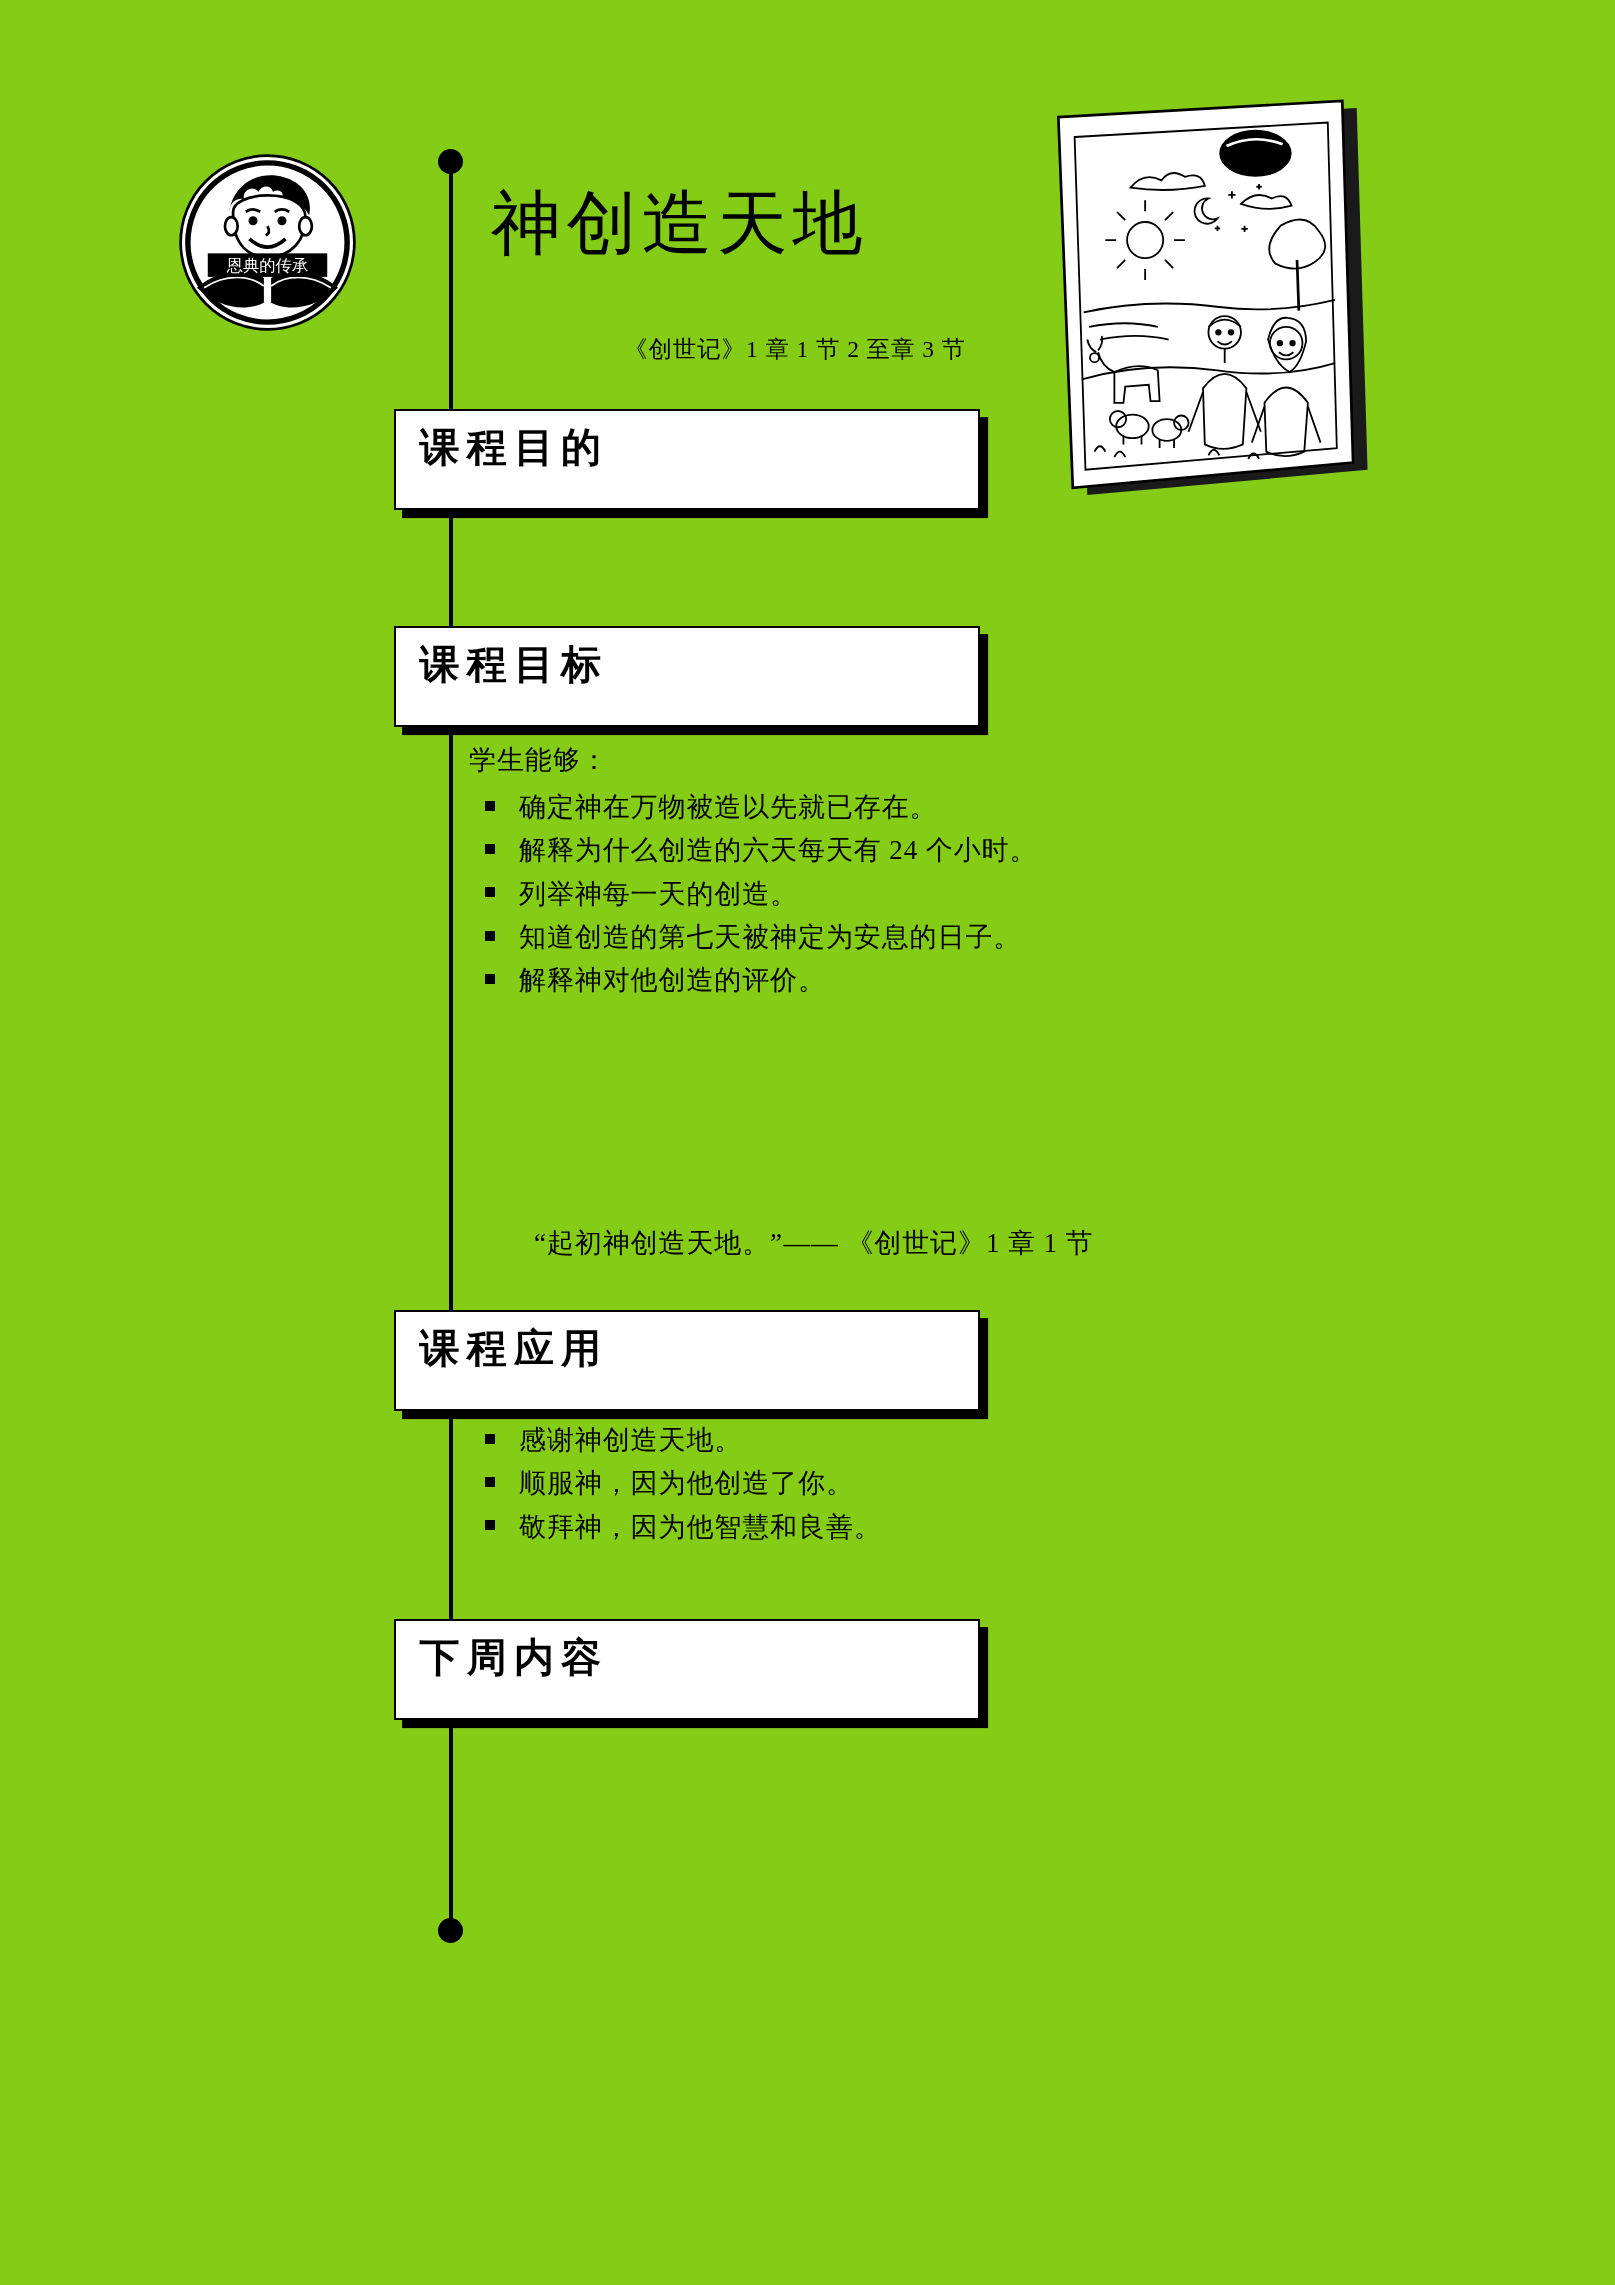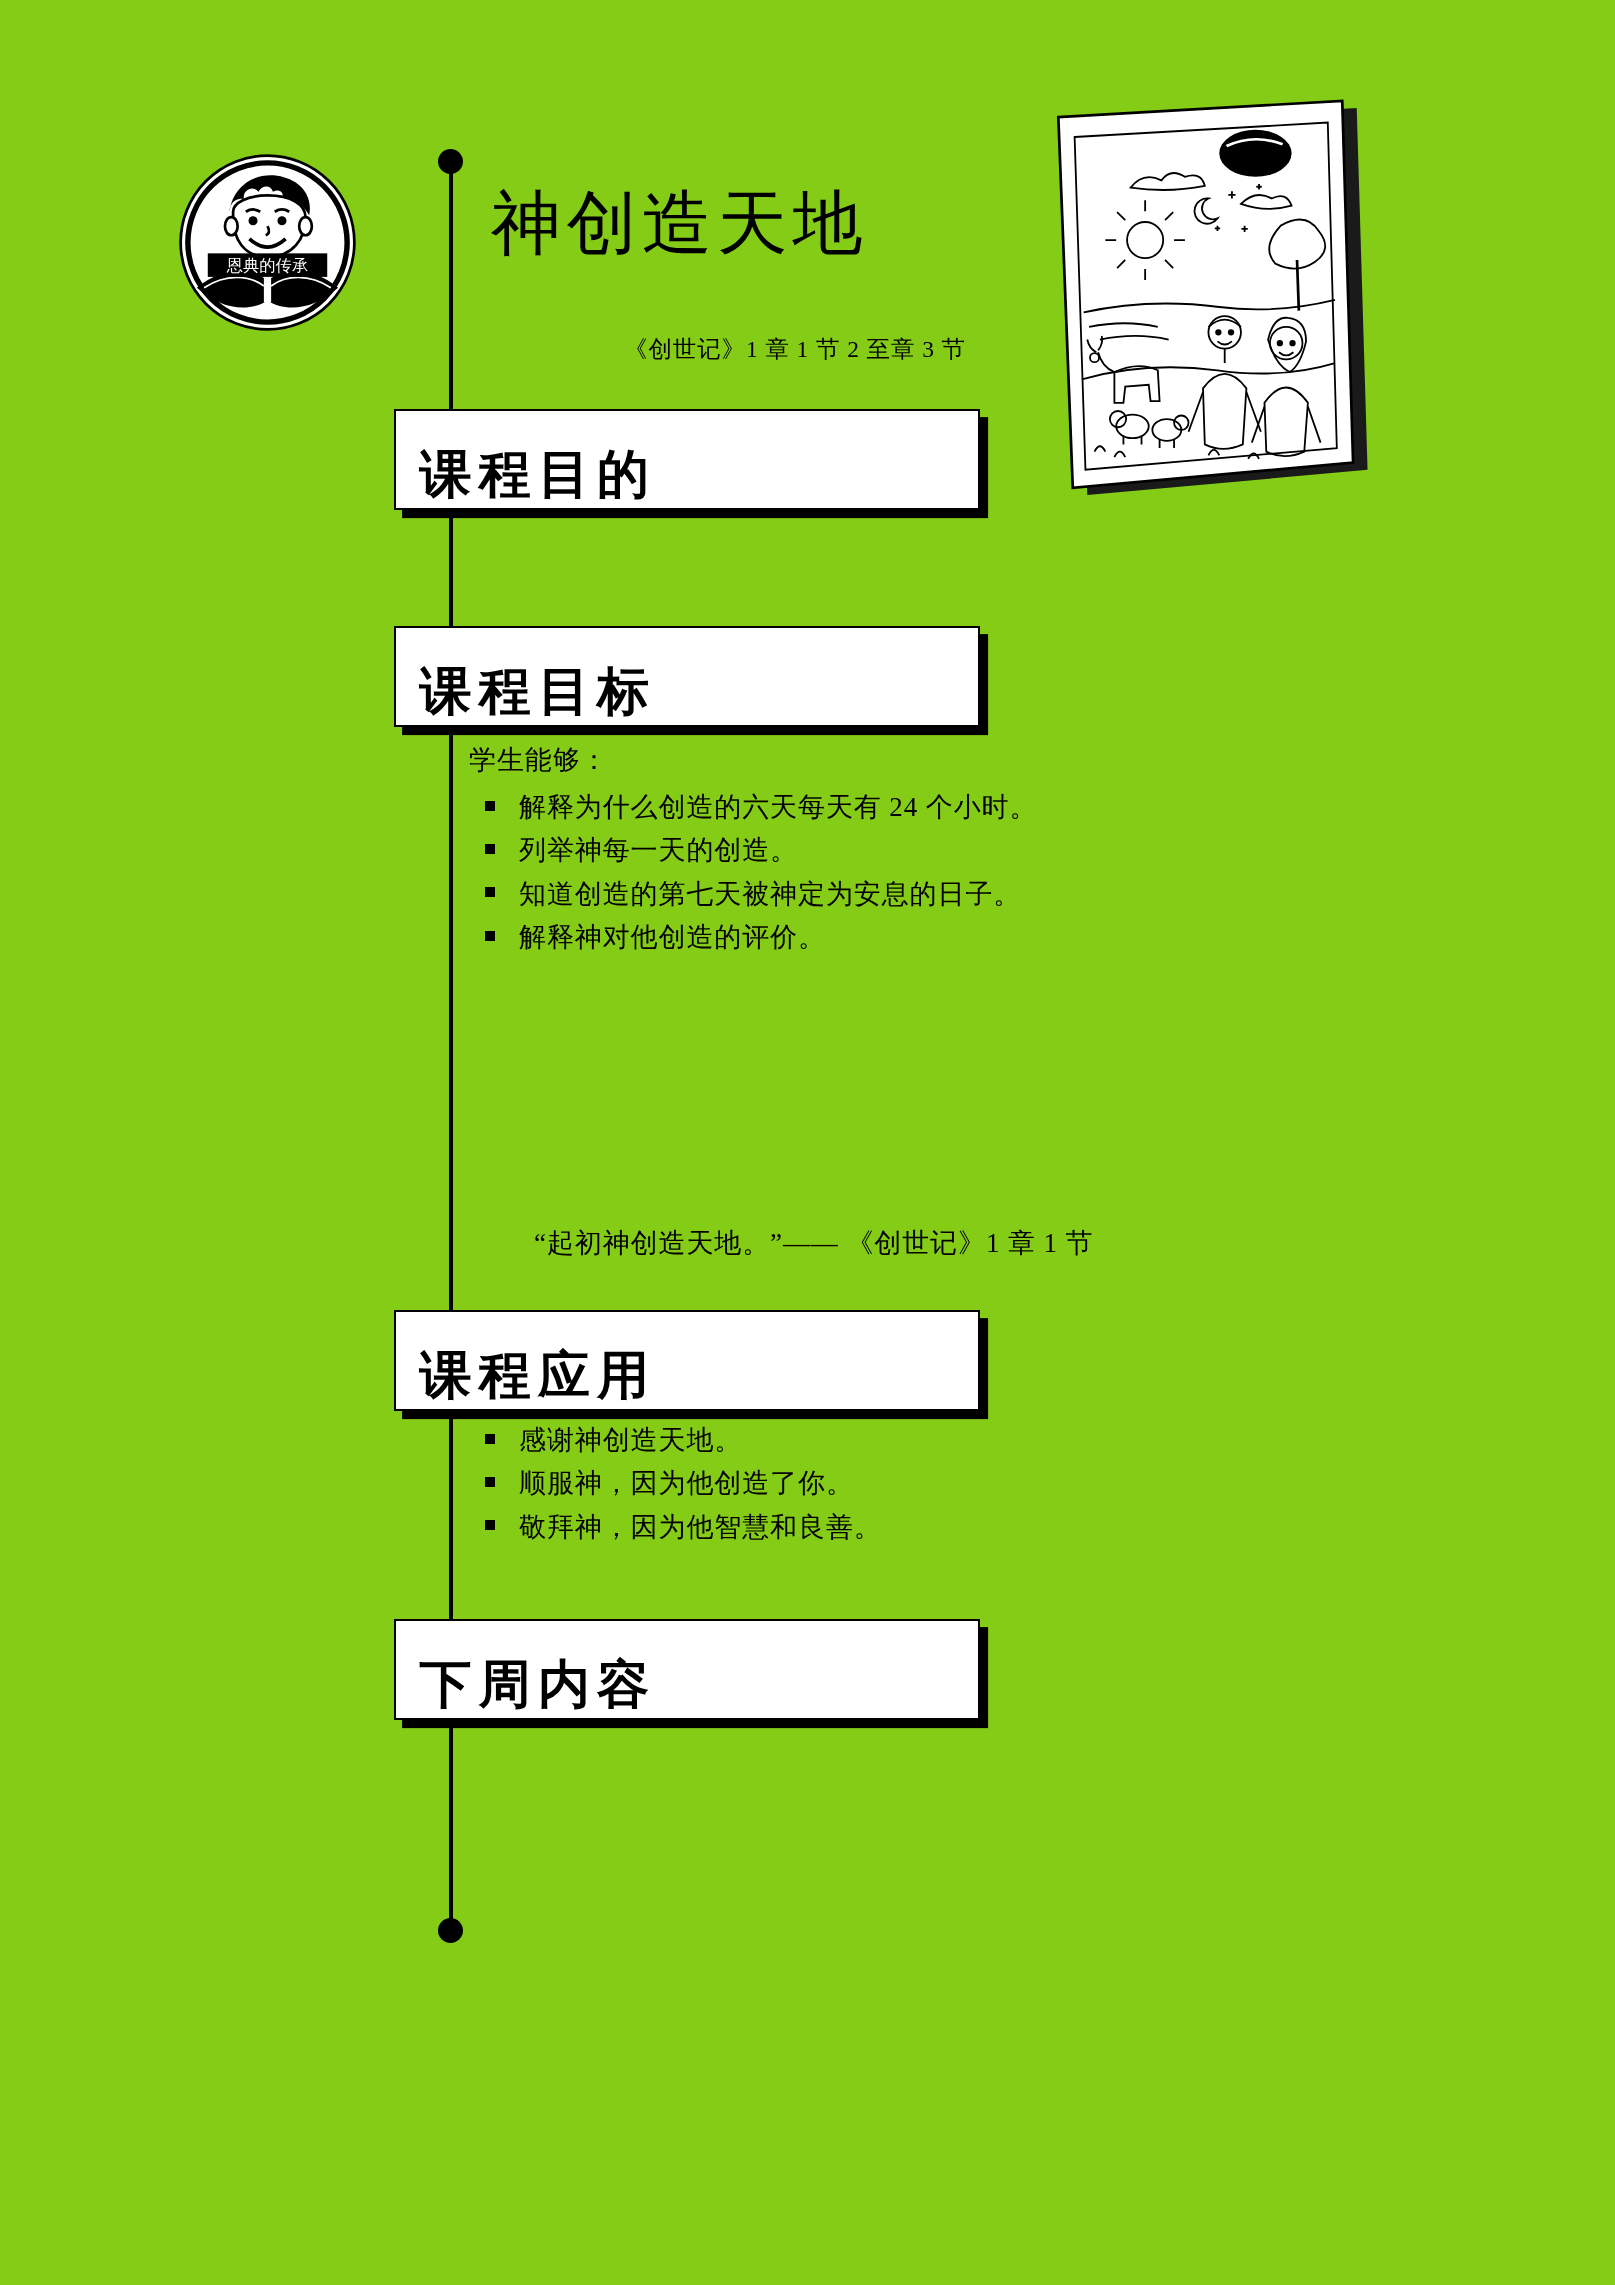--- a/index.html
+++ b/index.html
@@ -82,26 +82,25 @@
   .sec-box {
     position: absolute;
     border: 2.7px solid #000;
     background: #fff;
     box-sizing: border-box;
     box-shadow: 8.1px 8.1px 0 0 #000;
   }
   .sec-box .sec-label {
     font-family: "DejaVu Serif", serif;
     font-weight: bold;
-    font-size: 52px;
+    font-size: 40px;
     letter-spacing: 7.2px;
     line-height: 1;
     padding: 16.3px 0 0 23.5px;
     white-space: nowrap;
-    margin-top: 21px;
   }
 
   
   .body-text {
     position: absolute;
     font-size: 27px;
     line-height: 1.55;
     letter-spacing: 0.9px;
   }
   .bullets {
@@ -262,20 +261,24 @@
     <div class="sec-label">课程目的</div>
   </div>
 
   <div class="sec-box" style="left:394px; top:626px; width:586px; height:101px;">
     <div class="sec-label">课程目标</div>
   </div>
   <div class="body-text" style="left:469px; top:740px;text-align:center;">学生能够：</div>
   <div class="bullets" style="left:485px; top:794px;">
     <div class="row">
       <span class="mark"><i></i></span>
+      <span class="txt">确定神在万物被造以先就已存在。</span>
+    </div>
+    <div class="row">
+      <span class="mark"><i></i></span>
       <span class="txt">解释为什么创造的六天每天有 24 个小时。</span>
     </div>
     <div class="row">
       <span class="mark"><i></i></span>
       <span class="txt">列举神每一天的创造。</span>
     </div>
     <div class="row">
       <span class="mark"><i></i></span>
       <span class="txt">知道创造的第七天被神定为安息的日子。</span>
     </div>

